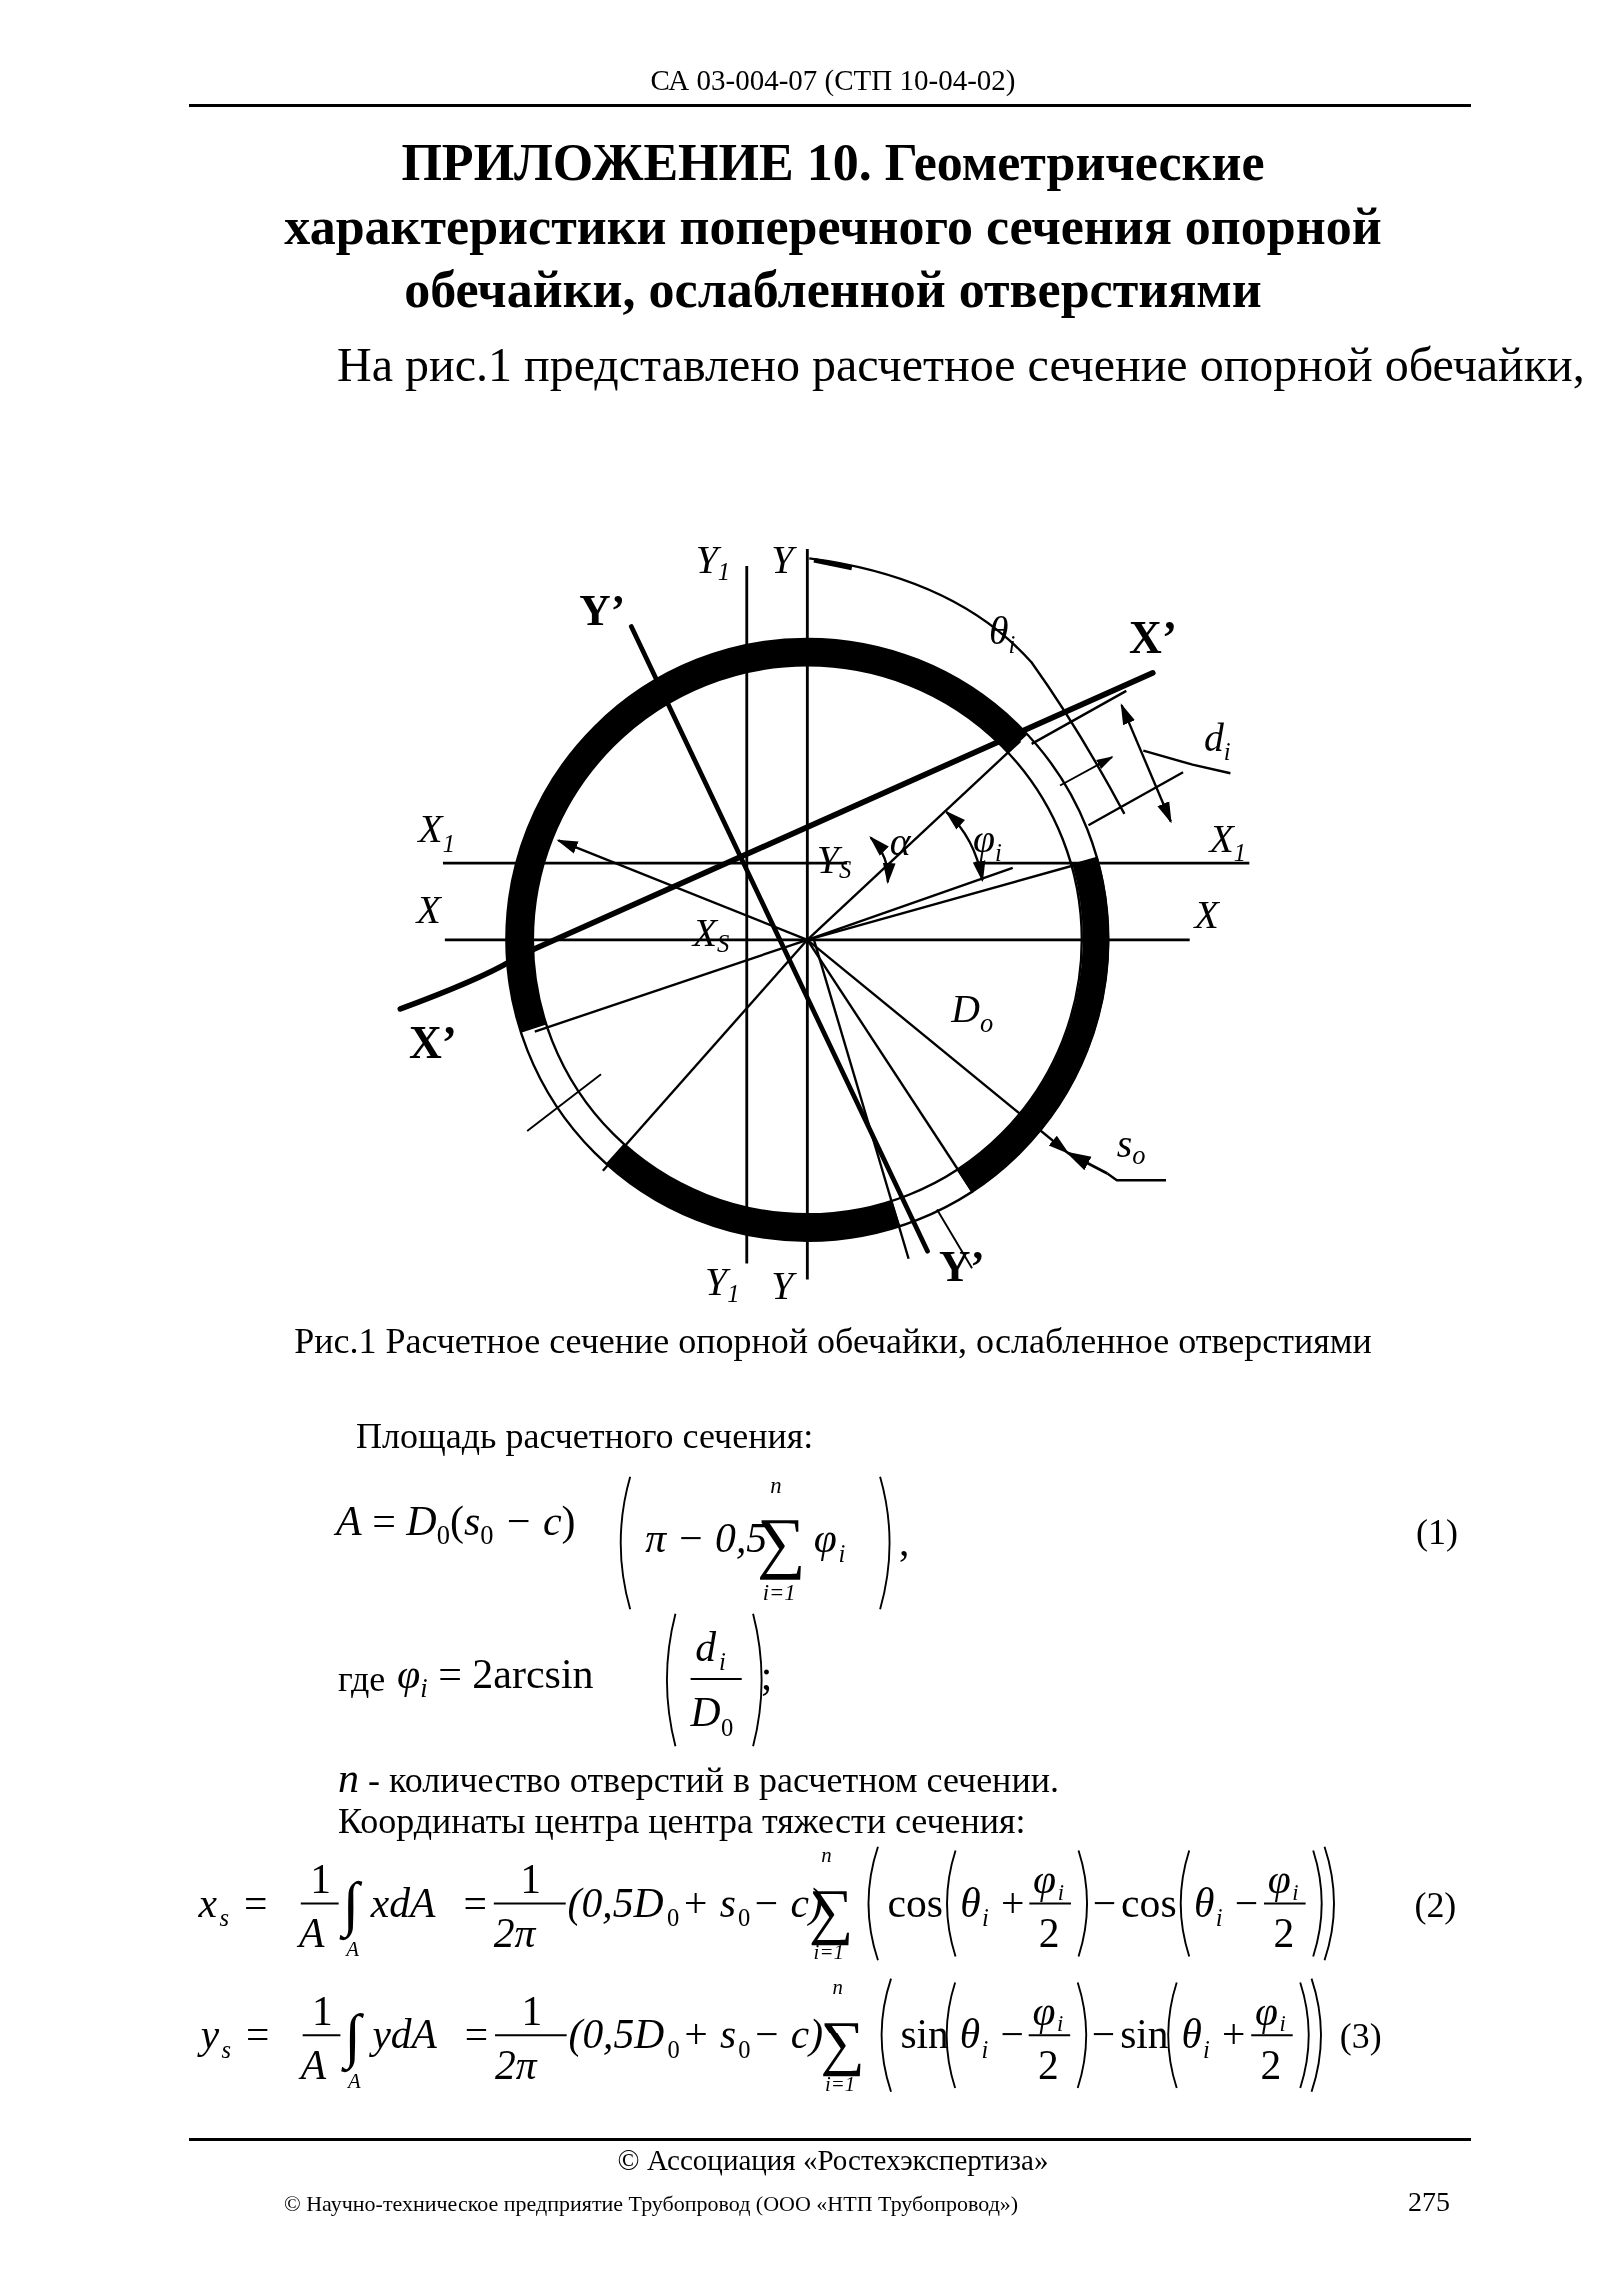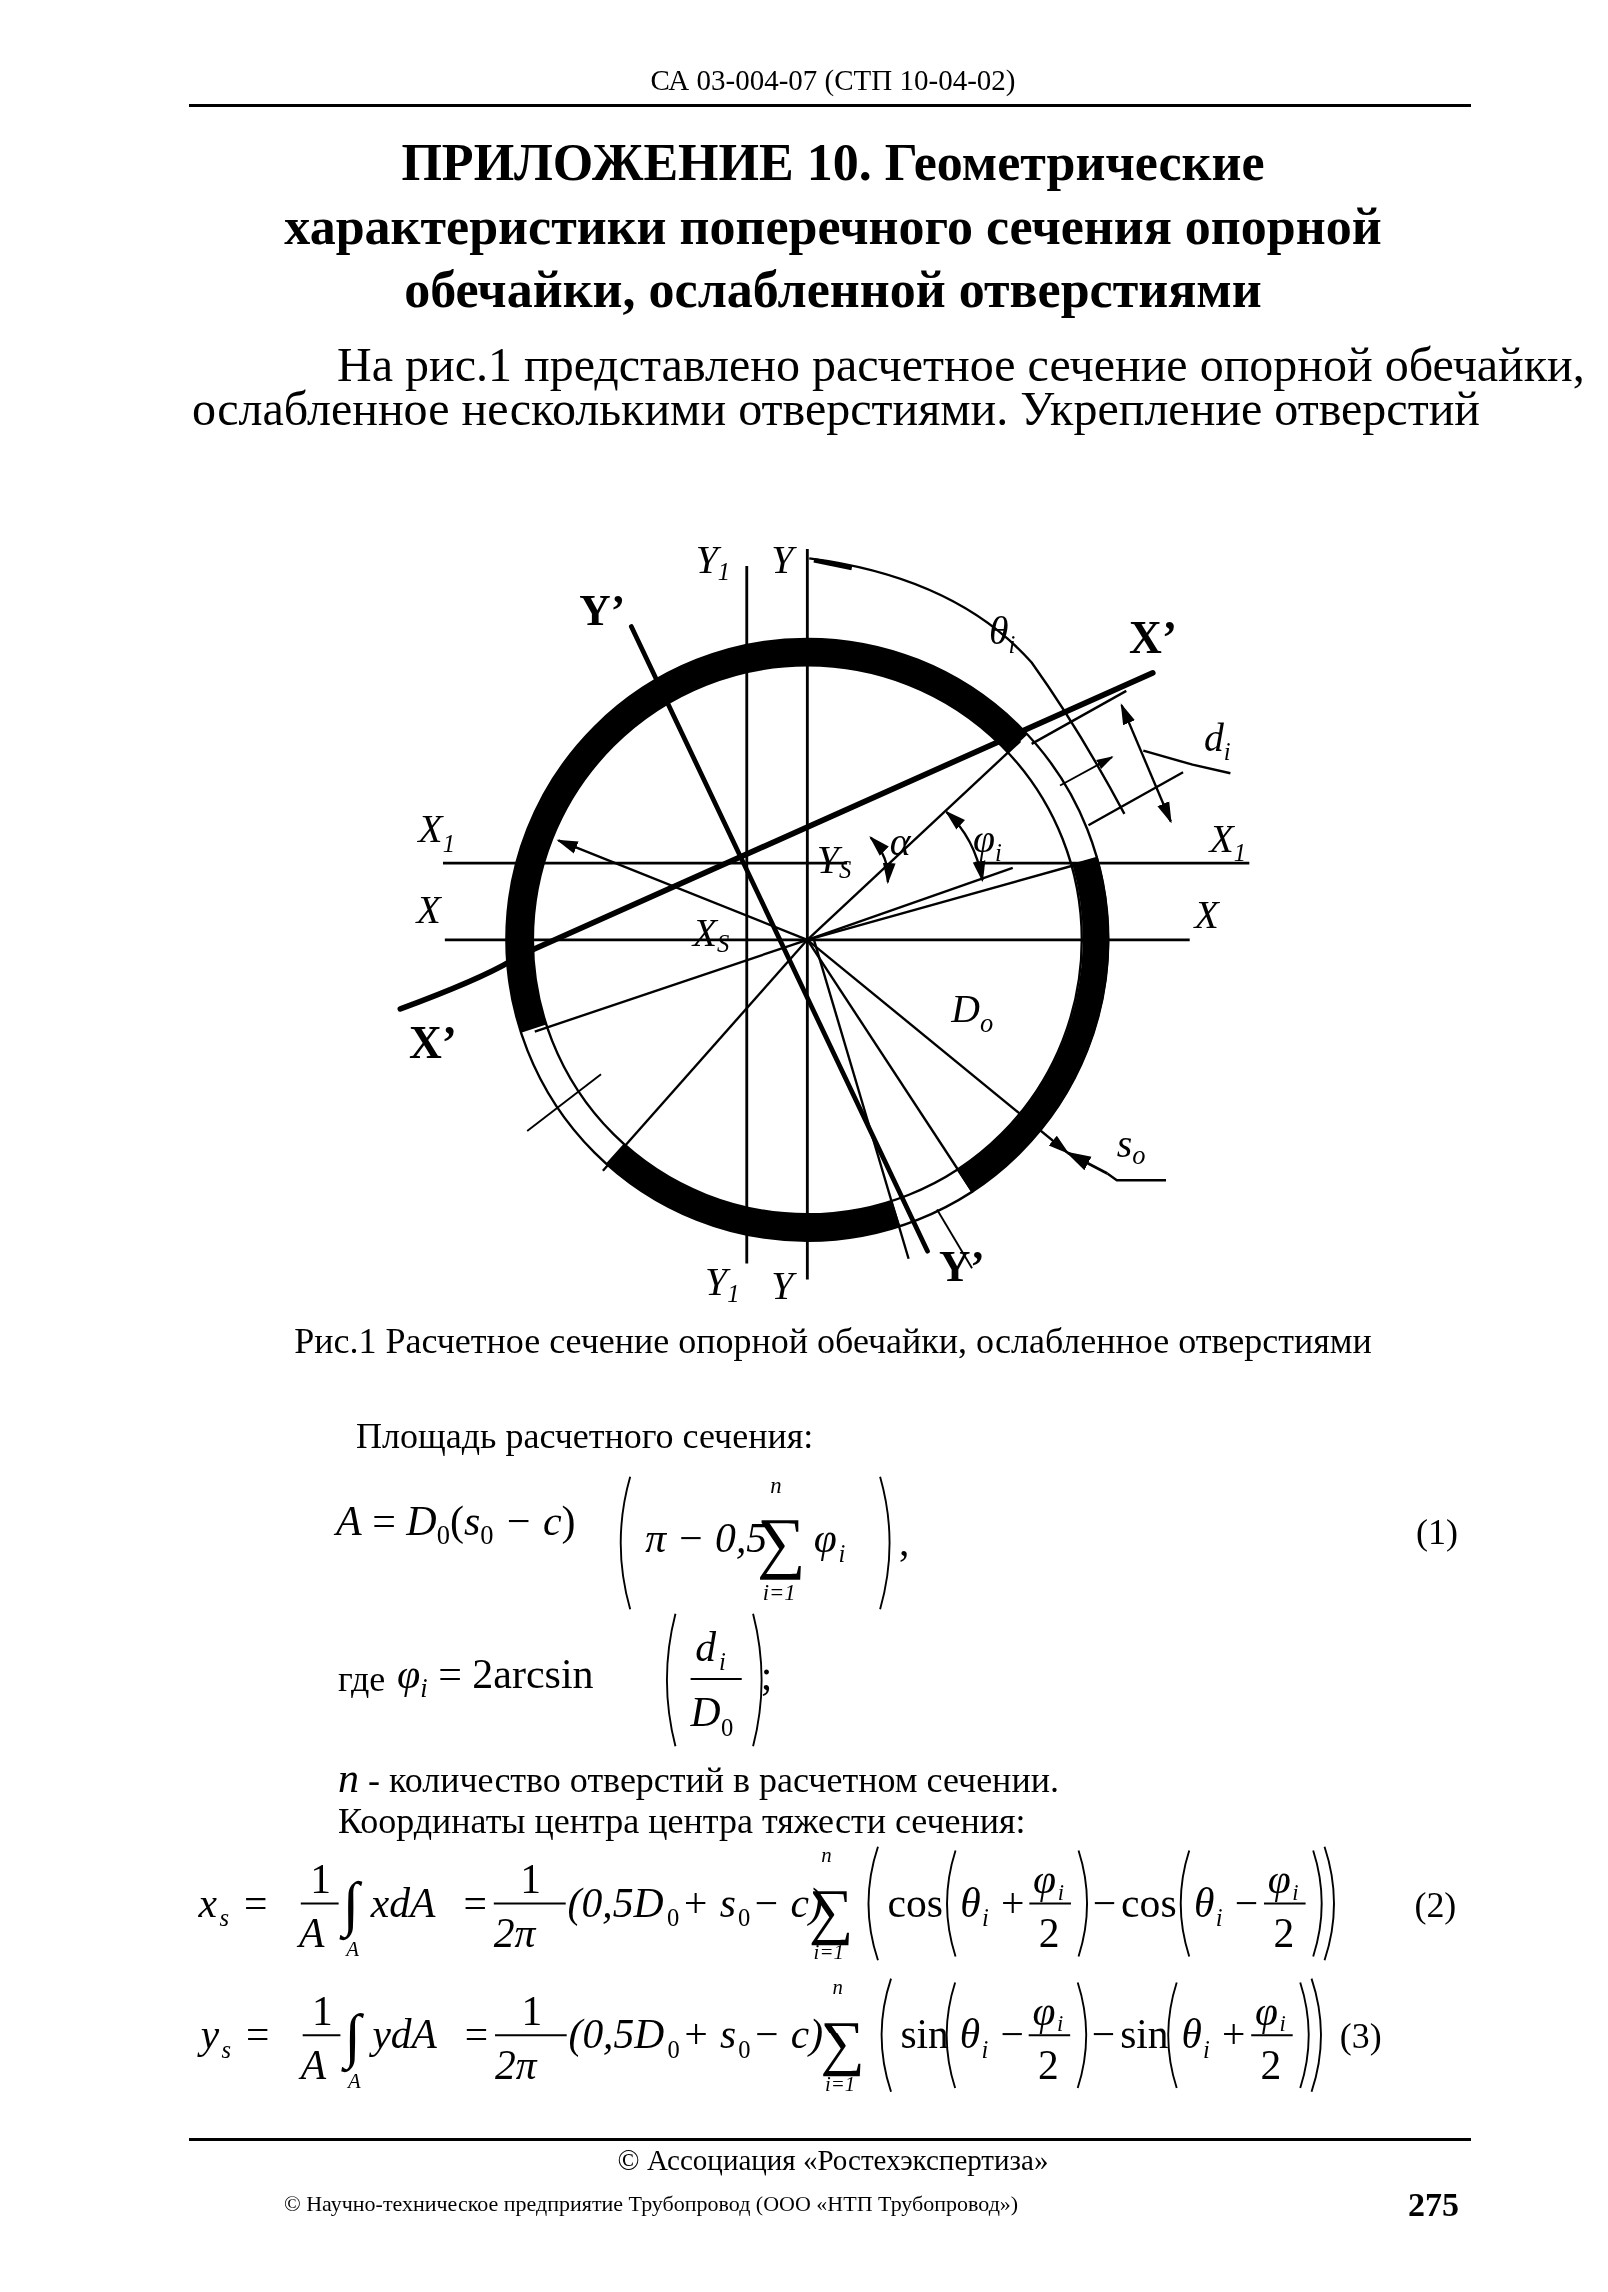--- a/index.html
+++ b/index.html
@@ -13,36 +13,35 @@
   .para .line { display: block; text-align: justify; text-align-last: justify; height: 44px; }
   .para .line.last { text-align-last: left; }
   .para .line.first { text-indent: 145px; }
   .caption { font-size: 36px; left: 0; width: 1666px; text-align: center; top: 1320px; }
   .txt { font-size: 36px; }
   .math { font-family: Liberation Serif, serif; font-size: 42px; }
   .mi { font-style: italic; }
   .eqno { font-size: 36px; }
   .footer1 { font-size: 29px; left: 0; width: 1666px; text-align: center; top: 2144px; }
   .footer2 { font-size: 22px; left: 284px; top: 2191px; }
-  .pagenum { font-size: 34px; left: 1408px; top: 2186px; font-weight: bold; }
+  .pagenum { font-size: 28px; left: 1408px; top: 2186px; }
   svg text { font-family: "Liberation Serif", "DejaVu Serif", serif; }
 </style>
 </head>
 <body>
 
 <div class="abs hdr">СА 03-004-07 (СТП 10-04-02)</div>
 <div class="rule" style="left:189px; top:104px; width:1282px;"></div>
 
 <div class="abs title" style="top:132px;">ПРИЛОЖЕНИЕ 10. Геометрические</div>
 <div class="abs title" style="top:196px;">характеристики поперечного сечения опорной</div>
 <div class="abs title" style="top:259px;">обечайки, ослабленной отверстиями</div>
 
 <div class="abs para" style="top:343px;">
   <span class="line first">На рис.1 представлено расчетное сечение опорной обечайки,</span>
-  <span class="line">ослабленное несколькими отверстиями. Укрепление отверстий</span>
 </div>
 
 <svg class="abs" style="left:0; top:0;" width="1609" height="1325" viewBox="0 0 1700 1400">
   <defs>
     <marker id="arr" viewBox="0 0 10 10" refX="9" refY="5" markerWidth="9" markerHeight="9" orient="auto-start-reverse">
       <path d="M0,2 L10,5 L0,8 z" fill="#000"></path>
     </marker>
   </defs>
   <g fill="none" stroke="#000">
 

